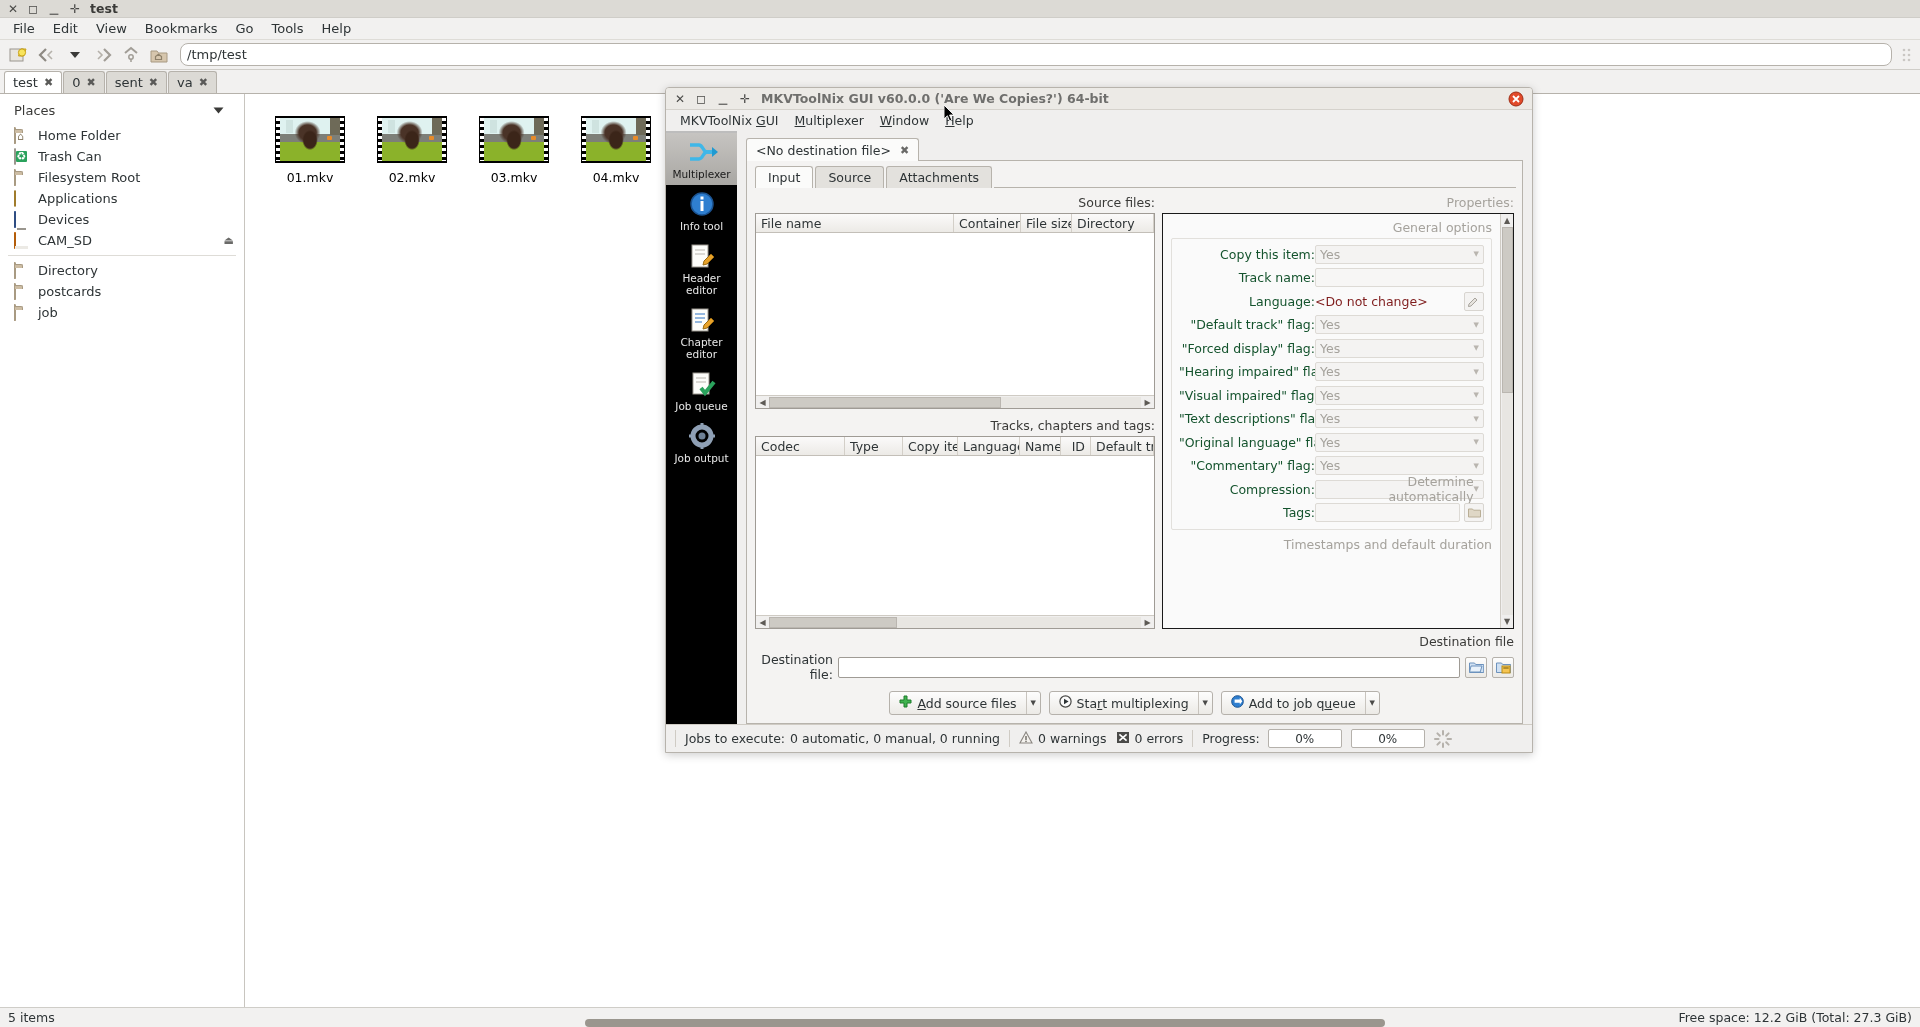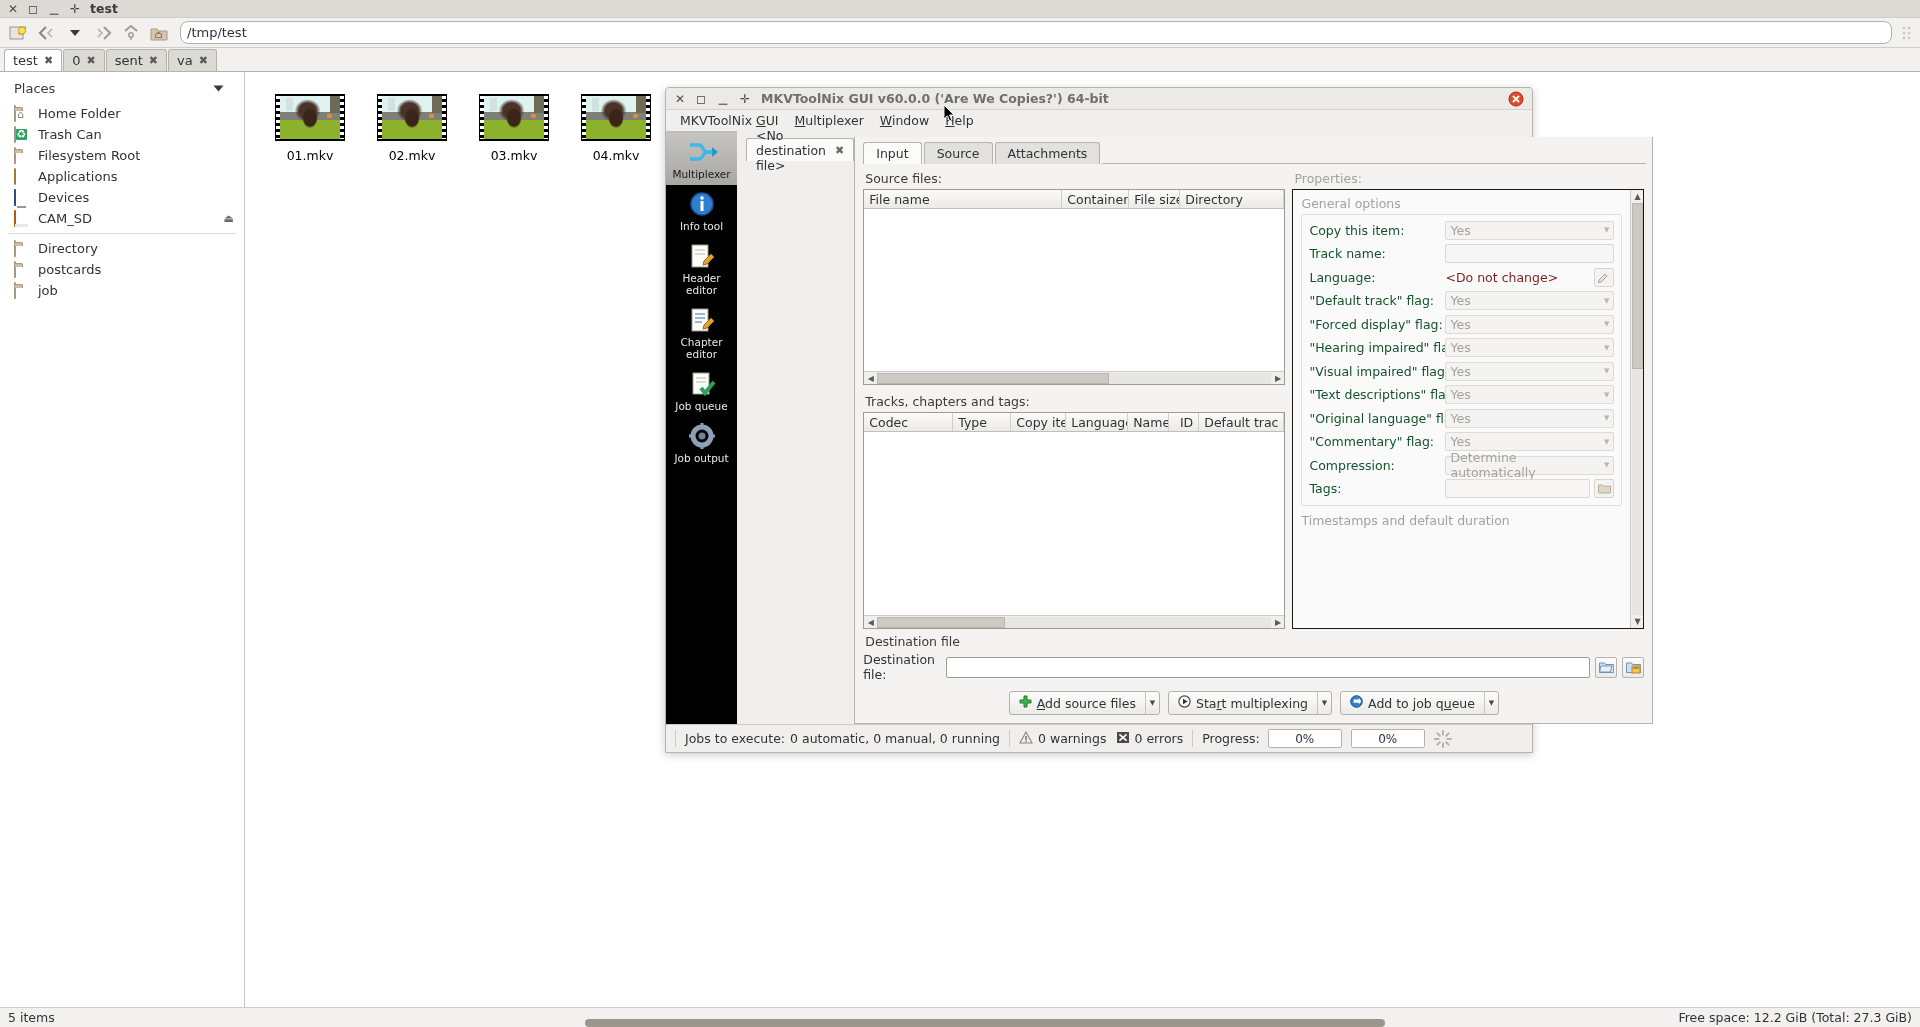--- a/index.html
+++ b/index.html
@@ -161,21 +161,21 @@
     display: flex; flex-direction: column; align-items: center;
     padding-top: 2px;
   }
   .rail-item {
     width: 71px; padding: 4px 0 5px 0; text-align: center;
     color: #e8e8e8; font-size: 10.5px; cursor: default; line-height: 1.15;
   }
   .rail-item.sel { background: linear-gradient(#c6c4c1,#a9a7a3); color: #1a1a1a; }
   .rail-ico { width: 32px; height: 30px; margin: 0 auto 1px auto; position: relative; }
 
-  .mkv-panel { flex: 1; display: flex; padding: 6px 9px 0 9px; min-width: 0; }
+  .mkv-panel { flex: 1; display: flex; flex-direction: column; padding: 6px 9px 0 9px; min-width: 0; text-align: right; }
   .doc-tabbar { height: 24px; display: flex; align-items: flex-end; }
   .doc-tab {
     background: #fbfbfa; border: 1px solid #b7b3ac; border-bottom: none;
     border-radius: 3px 3px 0 0; height: 23px;
     display: flex; align-items: center; gap: 9px; padding: 0 9px; font-size: 12.5px;
   }
   .doc-tabline { flex: 1; border-bottom: 1px solid #b7b3ac; height: 23px; }
 
   .inner-box { border: 1px solid #b7b3ac; border-top: none; background: #f4f3f2; flex: 1; display: flex; flex-direction: column; min-height: 0; padding: 0; }
   .sub-tabbar { display: flex; align-items: flex-end; padding: 5px 6px 0 8px; }
@@ -257,20 +257,29 @@
 <div id="filemanager">
 
   <div class="fm-titlebar">
     <span class="wb">✕</span>
     <span class="wb">◻</span>
     <span class="wb">＿</span>
     <span class="wb">✛</span>
     <span>test</span>
   </div>
 
+  <div class="fm-menubar">
+    <div>File</div>
+    <div>Edit</div>
+    <div>View</div>
+    <div>Bookmarks</div>
+    <div>Go</div>
+    <div>Tools</div>
+    <div>Help</div>
+  </div>
 
   <div class="fm-toolbar">
     <div class="tb-btn">
       <svg width="20" height="18" viewBox="0 0 20 18">
           <rect x="1" y="3" width="13" height="12" fill="#e8e5df" stroke="#9a968e"></rect>
           <polygon points="12,3 17,3 14.5,10 9.5,10" fill="#f7e04a" stroke="#c9a21a" stroke-width="1"></polygon>
           <circle cx="13" cy="6.5" r="3.6" fill="#f8e45c" stroke="#c9a21a"></circle>
         </svg>
     </div>
     <div class="tb-btn">

